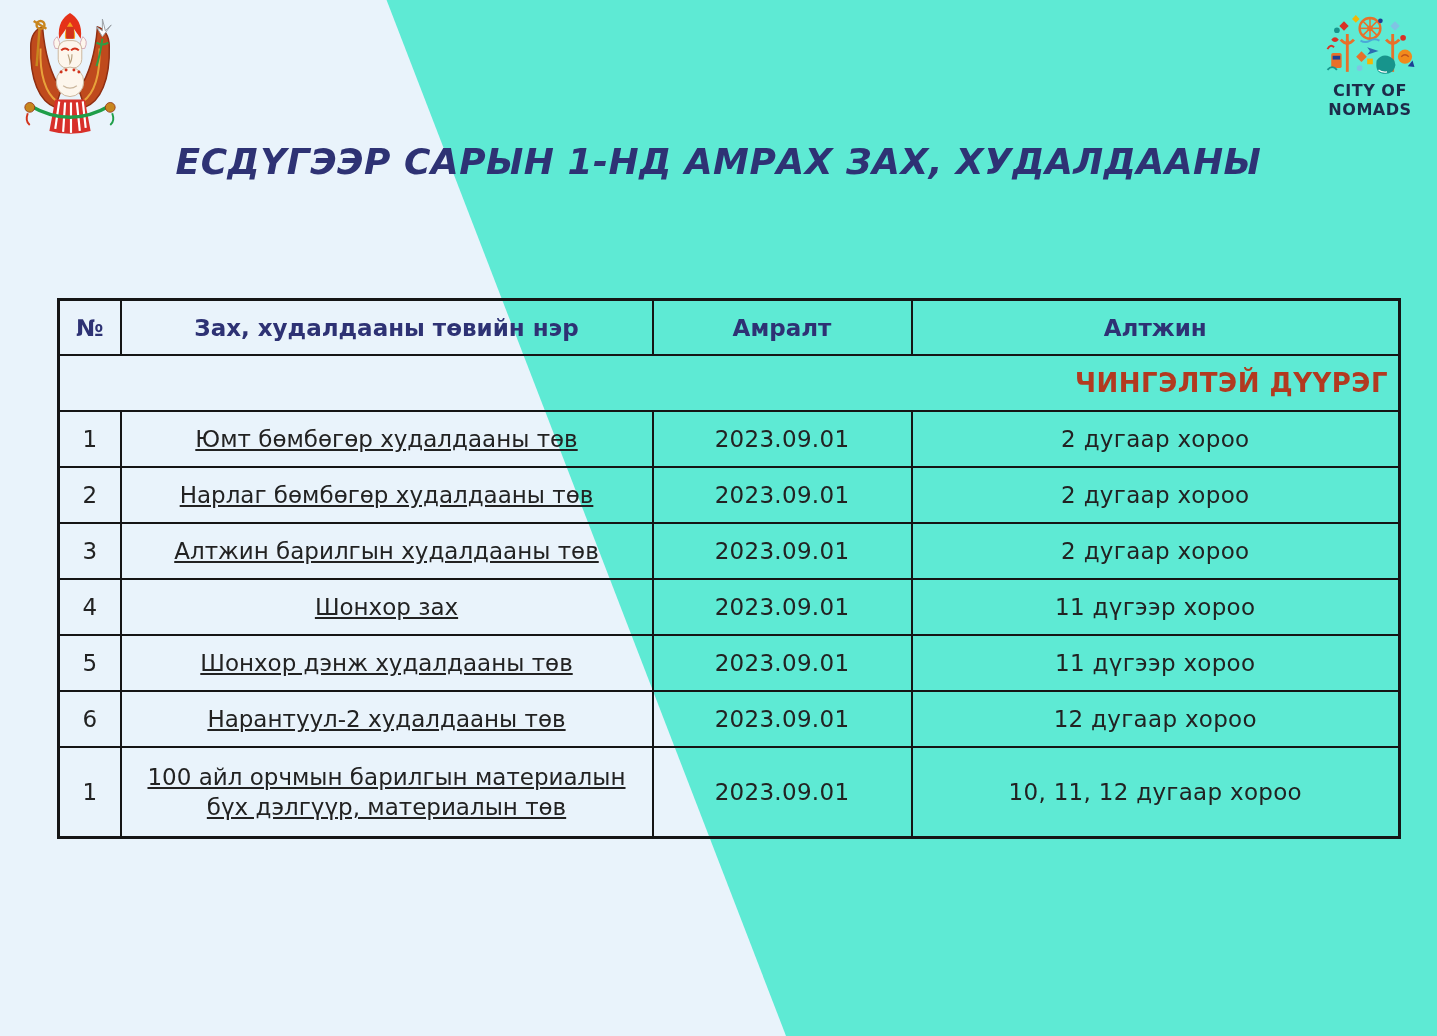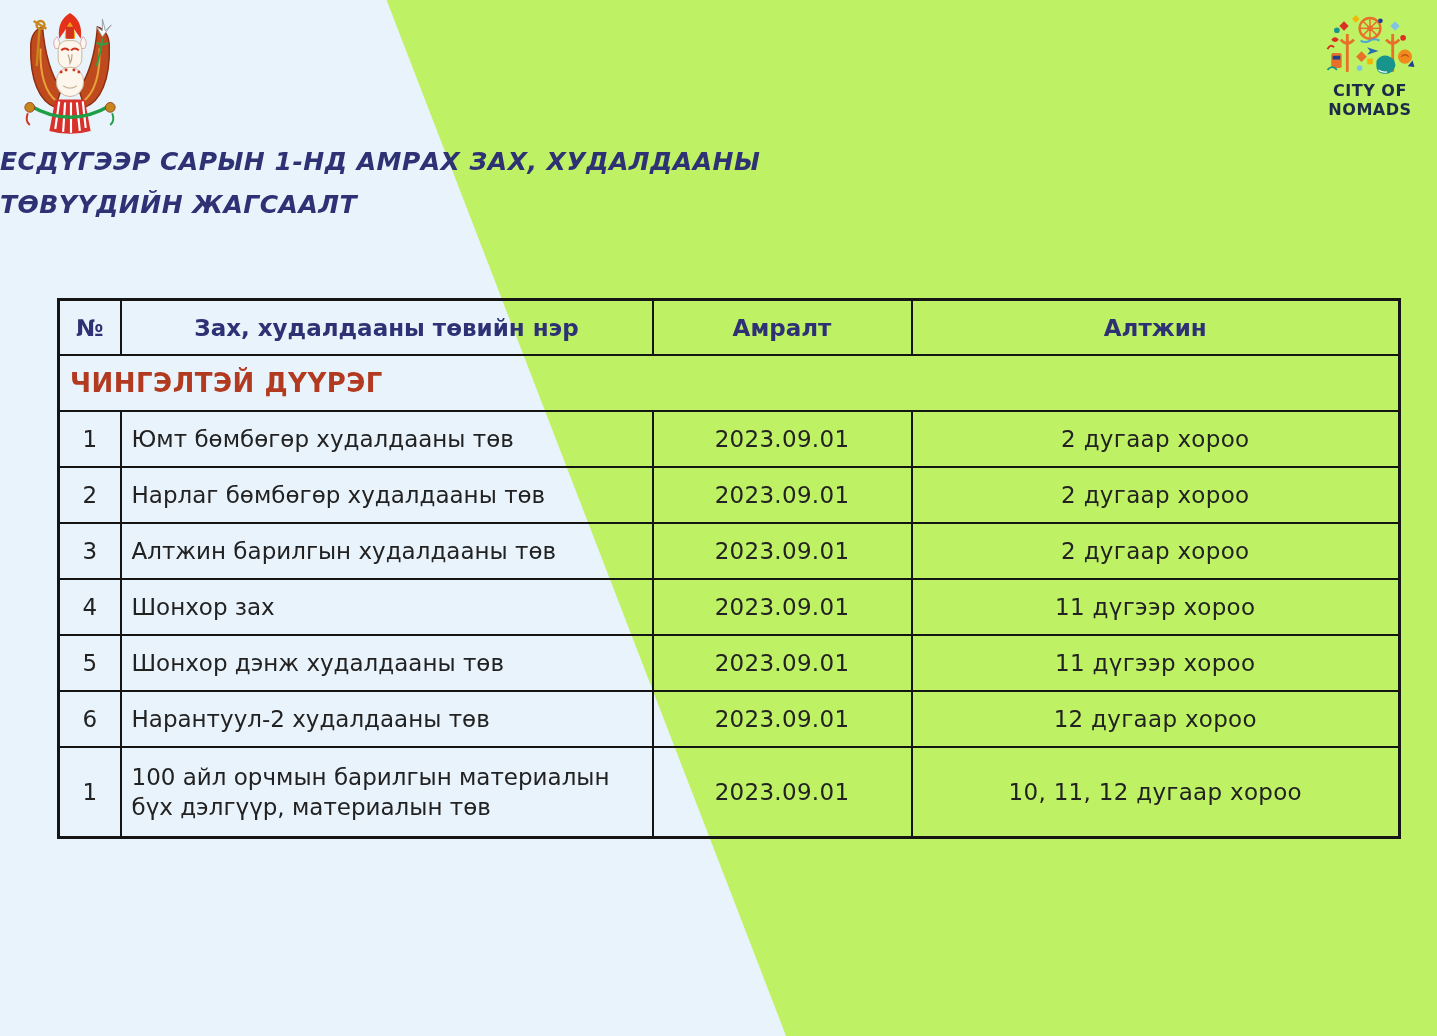--- a/index.html
+++ b/index.html
@@ -1,62 +1,62 @@
 <!DOCTYPE html>
 <html><head>
 <meta charset="utf-8">
 <style>
   html,body { margin:0; padding:0; background:#ffffff; }
   .stage {
     position:relative; width:1437px; height:1036px;
-    background:#bef264; overflow:hidden;
+    background:#5eead4; overflow:hidden;
     font-family:"DejaVu Sans","Liberation Sans",sans-serif;
   }
   
   .band {
     position:absolute; left:0; top:0; width:100%; height:100%;
     background:#e9f3fb;
     clip-path:polygon(0 0, 26.9% 0, 54.7% 100%, 0 100%);
     z-index:0;
   }
   .content { position:absolute; inset:0; z-index:1; }
 
   
   .emblem { position:absolute; left:16px; top:8px; width:108px; height:130px; }
   .nomads { position:absolute; left:1318px; top:8px; width:104px; height:122px; }
 
   
   .title {
     position:absolute; left:0; top:140px; width:1437px;
-    color:#2e3274;
+    text-align:center; color:#2e3274;
     font-weight:bold; font-style:italic;
-    font-size:25px; line-height:43px; letter-spacing:0.5px;
+    font-size:36px; line-height:43px; letter-spacing:0.5px;
   }
 
   
   table.list {
     position:absolute; left:57px; top:298px;
     width:1341px; border-collapse:collapse; table-layout:fixed;
     background:transparent;
   }
   table.list, table.list td, table.list th { border:2px solid #151515; }
   table.list { border-width:3px; }
   th, td { padding:0 10px; vertical-align:middle; }
   th {
     height:53px; color:#2e3274; font-weight:bold; font-size:23px;
     text-align:center; padding:0 4px;
   }
   td.sec {
-    height:54px; text-align:left; color:#b23a20;
+    height:54px; text-align:right; color:#b23a20;
     font-weight:bold; font-size:26px; letter-spacing:0.5px;
   }
   tr.data td { height:54px; font-size:23px; color:#222222; font-weight:400; }
   tr.data.tall td { height:88px; }
   td.num { text-align:center; color:#2e3274; font-weight:bold; font-size:22px; }
-  td.name { text-align:left; line-height:30px; }
+  td.name { text-align:center; line-height:30px;text-decoration:underline; }
   td.date, td.loc { text-align:center; letter-spacing:0.3px; }
 </style>
 </head>
 <body>
 
 <div class="stage">
   <div class="band"></div>
 
   <div class="content">
 
@@ -171,21 +171,20 @@
           <path d="M10,40 q3,-6 7,-2" fill="none" stroke="#d93025" stroke-width="2"></path>
         </g>
 
         <text x="55" y="90" text-anchor="middle" font-family="DejaVu Sans, Liberation Sans, sans-serif" font-size="17" font-weight="bold" fill="#1d2b4a" letter-spacing="0.5">CITY OF</text>
         <text x="55" y="110" text-anchor="middle" font-family="DejaVu Sans, Liberation Sans, sans-serif" font-size="17" font-weight="bold" fill="#1d2b4a" letter-spacing="0.5">NOMADS</text>
       </svg>
     </div>
 
     <div class="title">
       <div>ЕСДҮГЭЭР САРЫН 1-НД АМРАХ ЗАХ, ХУДАЛДААНЫ</div>
-      <div>ТӨВҮҮДИЙН ЖАГСААЛТ</div>
     </div>
 
     <table class="list">
       <colgroup>
         <col style="width:62px">
           <col style="width:532px">
           <col style="width:259px">
           <col style="width:488px">
       </colgroup>
       <tbody>

